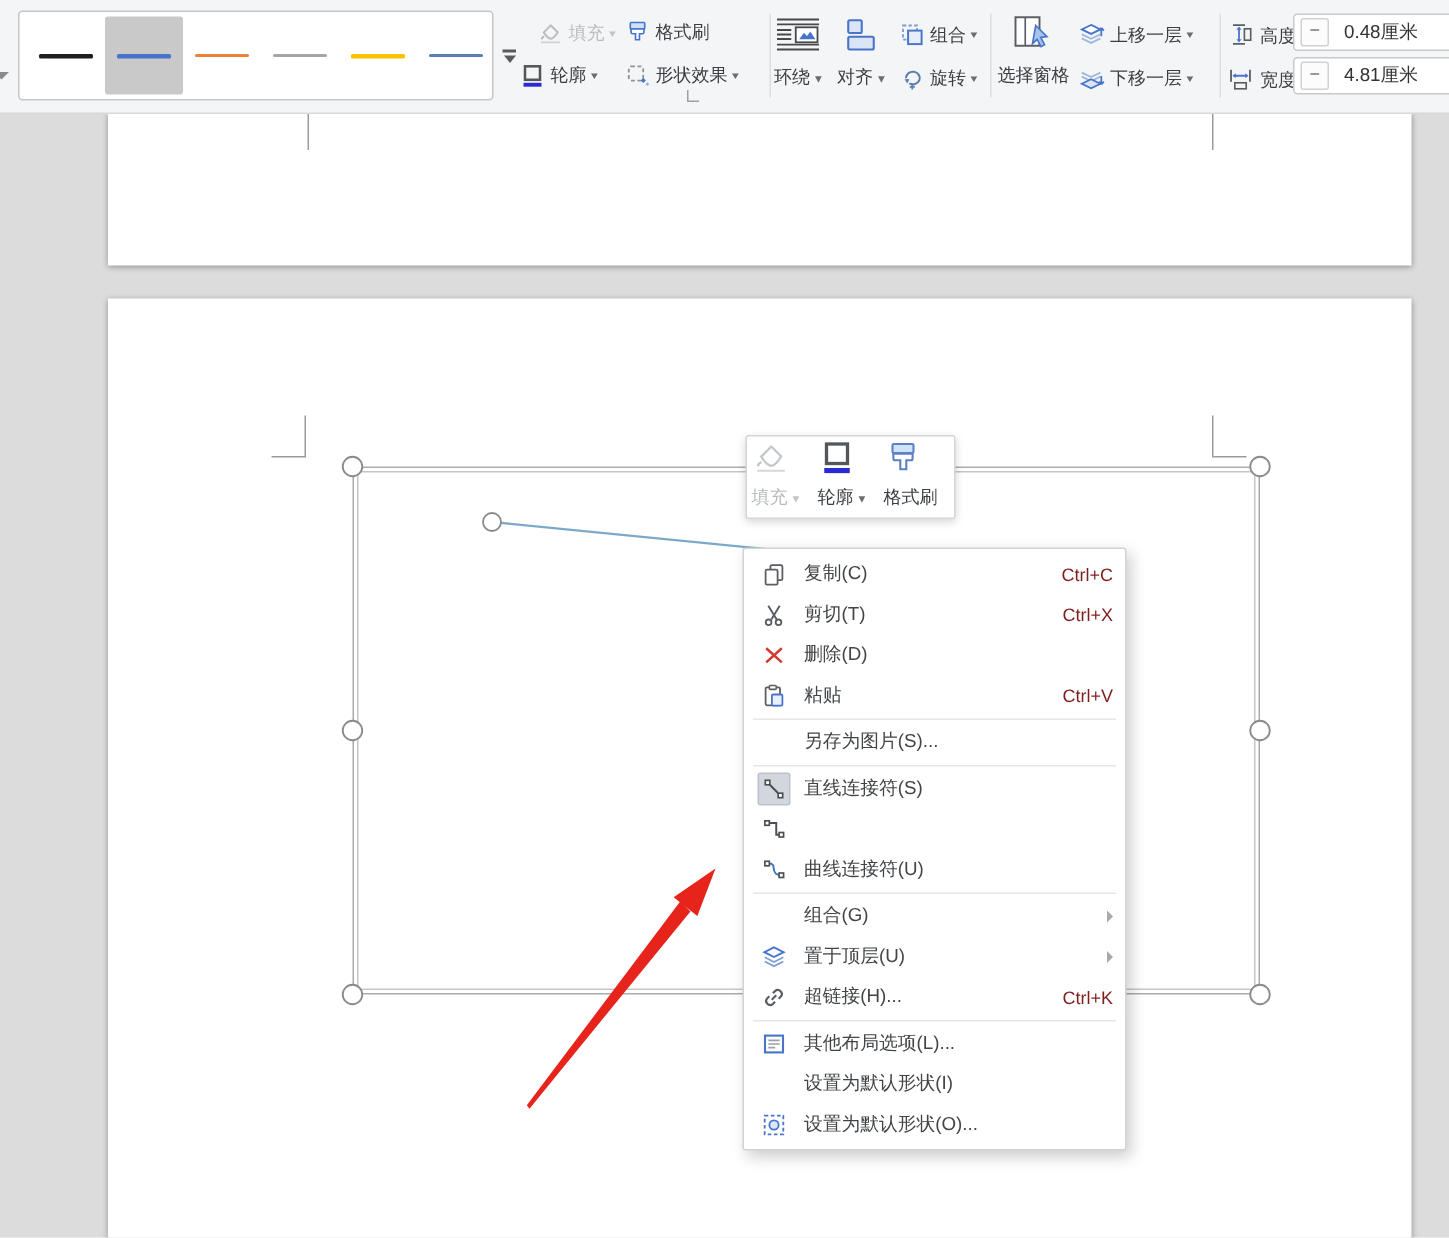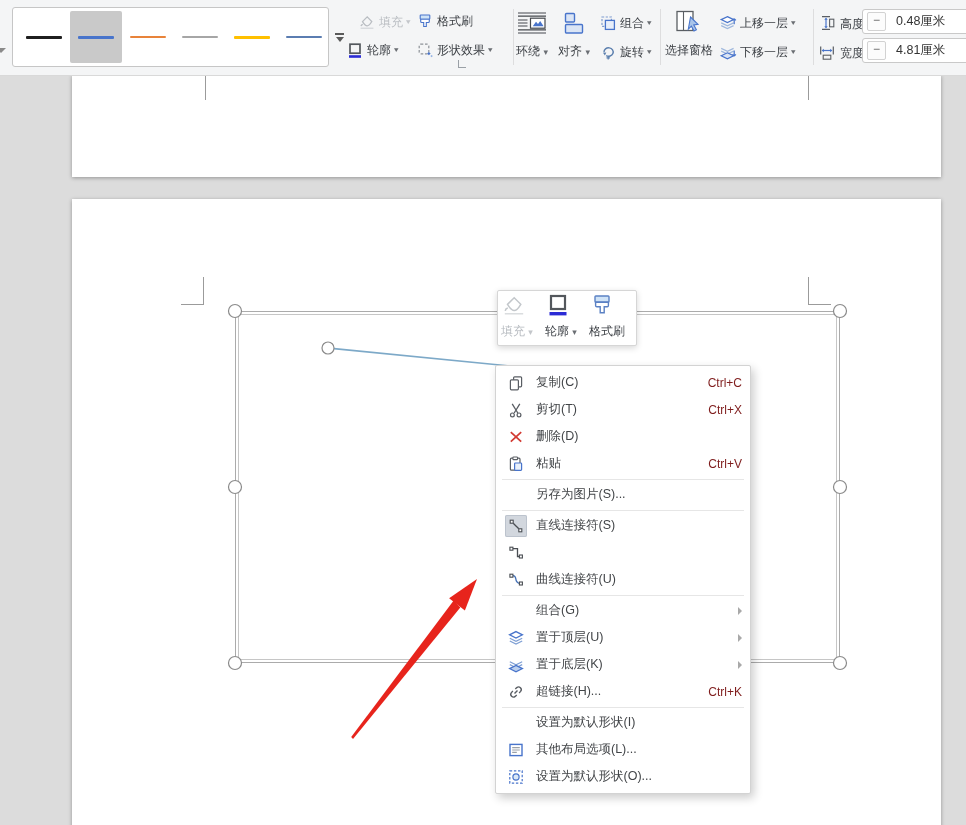--- a/index.html
+++ b/index.html
@@ -387,57 +387,46 @@
           <path d="M2.8 9.2L9 12.3l6.2-3.1" stroke="#7e9fd4" stroke-width="1.2"></path>
           <path d="M2.8 12L9 15.1l6.2-3.1" stroke="#7e9fd4" stroke-width="1.2"></path>
         </svg>
       </span>
       <span class="lbl">置于顶层(U)</span>
       <span class="sub"></span>
     </div>
     <div class="mi">
       <span class="icbox">
         <svg width="18" height="18" viewBox="0 0 18 18" fill="none" xmlns="http://www.w3.org/2000/svg">
-          <path d="M2.8 5.8L9 8.9l6.2-3.1" stroke="#7e9fd4" stroke-width="1.2"></path>
-          <path d="M2.8 8.6L9 11.7l6.2-3.1" stroke="#7e9fd4" stroke-width="1.2"></path>
-          <path d="M9 9.4l6.4 3.2L9 15.8l-6.4-3.2z" fill="#bcd0ee" stroke="#4874cb" stroke-width="1.3"></path>
-        </svg>
-      </span>
-      <span class="lbl">置于底层(K)</span>
-      <span class="sub"></span>
-    </div>
-    <div class="mi">
-      <span class="icbox">
-        <svg width="18" height="18" viewBox="0 0 18 18" fill="none" xmlns="http://www.w3.org/2000/svg">
           <g stroke="#5a5e64" stroke-width="1.4" fill="none">
             <path d="M8.3 6.1l1.5-1.5a2.7 2.7 0 0 1 3.8 3.8l-1.5 1.5"></path>
             <path d="M9.7 11.9l-1.5 1.5a2.7 2.7 0 0 1-3.8-3.8l1.5-1.5"></path>
             <path d="M7.5 10.5l3-3"></path>
           </g>
         </svg>
       </span>
       <span class="lbl">超链接(H)...</span>
       <span class="sc">Ctrl+K</span>
     </div>
     <div class="msep"></div>
     <div class="mi">
+      <span class="icbox">
+        <svg width="18" height="18" viewBox="0 0 18 18" fill="none" xmlns="http://www.w3.org/2000/svg">
+          <rect x="3" y="3.4" width="12" height="11.2" fill="none" stroke="#4874cb" stroke-width="1.4"></rect>
+          <path d="M5.2 6.6h7.6M5.2 9h7.6M5.2 11.4h4.6" stroke="#9aa0a8" stroke-width="1.1"></path>
+        </svg>
+      </span>
+      <span class="lbl">其他布局选项(L)...</span>
+    </div>
+    <div class="mi">
       <span class="icbox"></span>
       <span class="lbl">设置为默认形状(I)</span>
     </div>
     <div class="mi">
       <span class="icbox">
         <svg width="18" height="18" viewBox="0 0 18 18" fill="none" xmlns="http://www.w3.org/2000/svg">
-          <rect x="3" y="3.4" width="12" height="11.2" fill="none" stroke="#4874cb" stroke-width="1.4"></rect>
-          <path d="M5.2 6.6h7.6M5.2 9h7.6M5.2 11.4h4.6" stroke="#9aa0a8" stroke-width="1.1"></path>
-        </svg>
-      </span>
-      <span class="lbl">其他布局选项(L)...</span>
-    </div>
-    <div class="mi">
-      <span class="icbox">
-        <svg width="18" height="18" viewBox="0 0 18 18" fill="none" xmlns="http://www.w3.org/2000/svg">
           <rect x="2.8" y="2.8" width="12.4" height="12.4" fill="none" stroke="#4874cb" stroke-width="1.2" stroke-dasharray="2.4 1.7"></rect>
           <circle cx="9" cy="9" r="3.1" fill="#dbe8f7" stroke="#4874cb" stroke-width="1.2"></circle>
         </svg>
       </span>
       <span class="lbl">设置为默认形状(O)...</span>
     </div>
   </div>
 
 </body></html>

